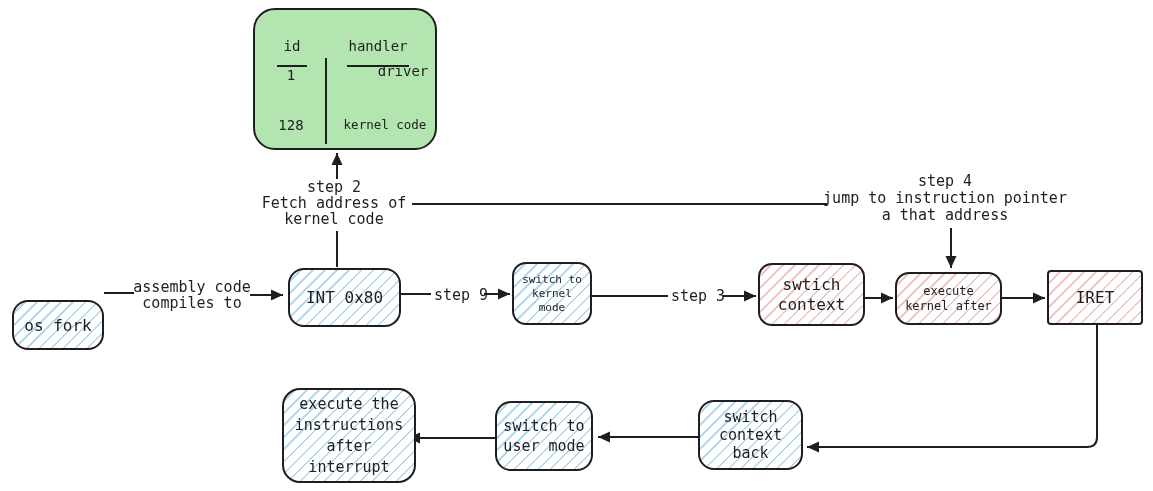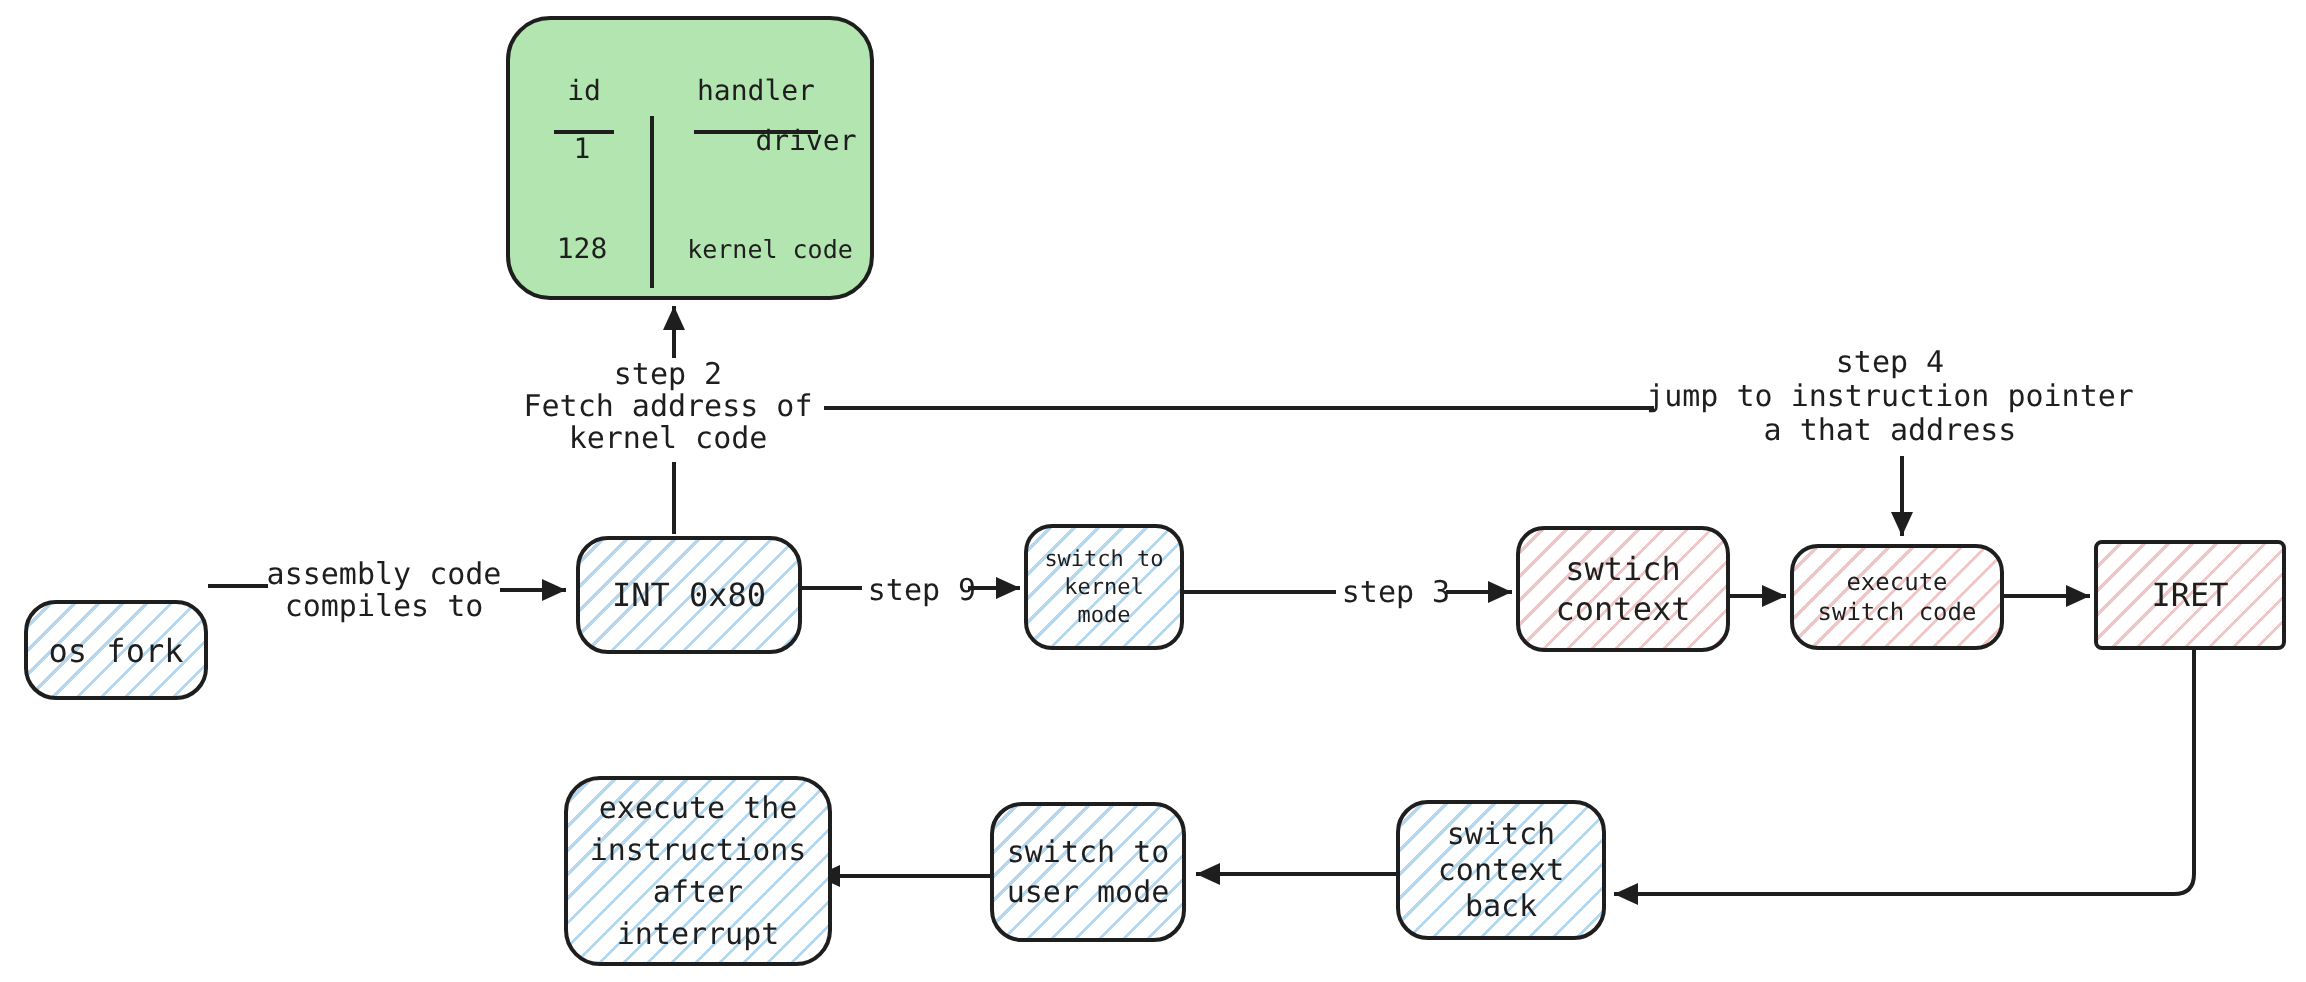--- a/index.html
+++ b/index.html
@@ -88,21 +88,21 @@
   <div class="node hatch-blue" style="left:288px;top:268px;width:113px;height:59px;border-radius:16px;font-size:16px;">INT 0x80</div>
 
   <div class="node hatch-blue" style="left:512px;top:262px;width:80px;height:63px;border-radius:14px;font-size:11px;line-height:14px;">switch to
 kernel
 mode</div>
 
   <div class="node hatch-pink" style="left:758px;top:263px;width:107px;height:63px;border-radius:14px;font-size:16px;line-height:20px;">swtich
 context</div>
 
   <div class="node hatch-pink" style="left:895px;top:272px;width:107px;height:53px;border-radius:14px;font-size:12px;line-height:15px;">execute
-switch code</div>
+kernel after</div>
 
   <div class="node hatch-pink" style="left:1047px;top:270px;width:96px;height:55px;border-radius:4px;font-size:16px;">IRET</div>
 
   <div class="node hatch-blue" style="left:698px;top:400px;width:105px;height:70px;border-radius:16px;font-size:15px;line-height:18px;">switch
 context
 back</div>
 
   <div class="node hatch-blue" style="left:495px;top:401px;width:98px;height:70px;border-radius:16px;font-size:15px;line-height:20px;">switch to
 user mode</div>
 

